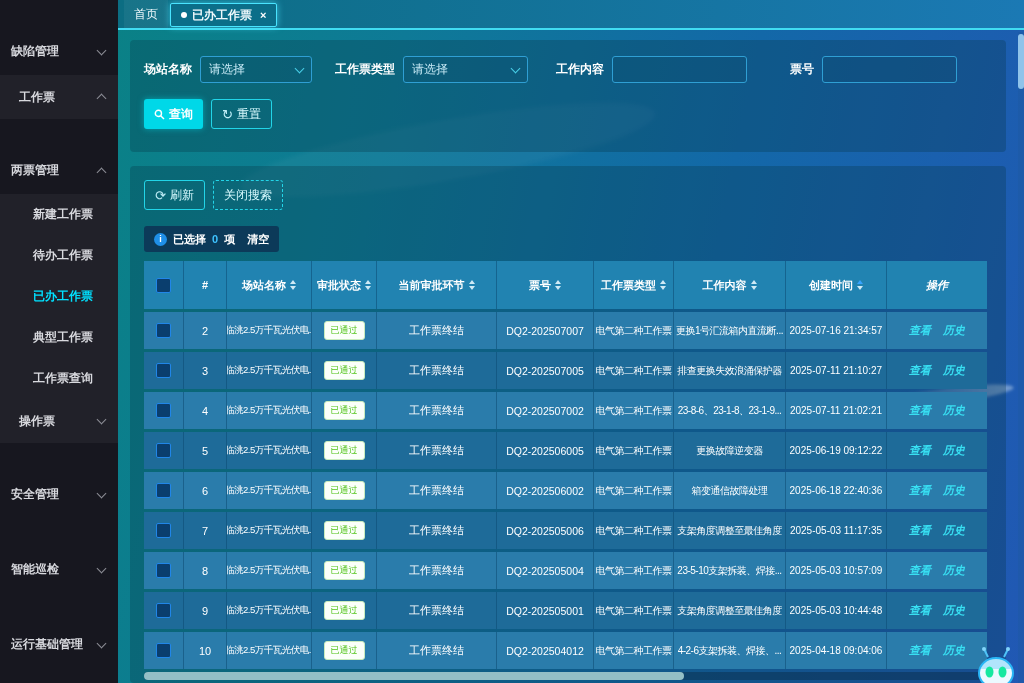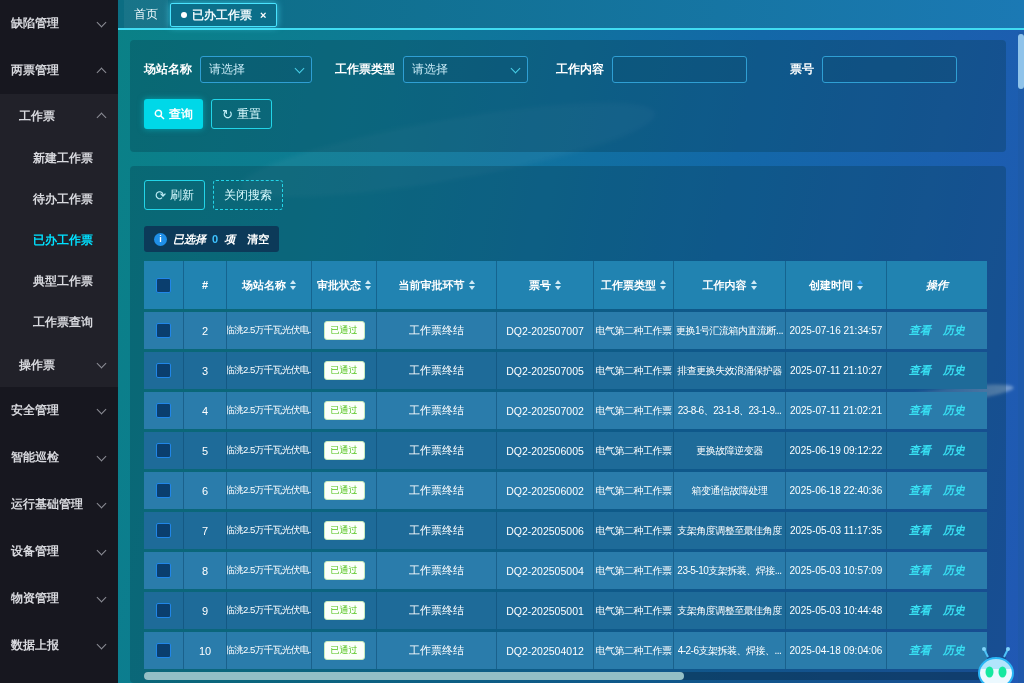--- a/index.html
+++ b/index.html
@@ -4,21 +4,21 @@
 <style>
   html,body{margin:0;padding:0;background:#0b0b10;}
   .stage{position:relative;width:1024px;height:683px;overflow:hidden;
          font-family:"Liberation Sans","DejaVu Sans",sans-serif;}
 
   
   .sidebar{position:absolute;left:0;top:0;width:118px;height:683px;background:#17171f;z-index:5;}
   .sb-item{display:flex;align-items:center;justify-content:space-between;
            color:#d8d9de;font-size:12px;font-weight:700;cursor:pointer;
            padding-right:13px;box-sizing:border-box;}
-  .sb-item.lvl1{height:47px;padding-left:11px;}
+  .sb-item.lvl1{height:47px;padding-left:11px;margin-top:28px;}
   .sb-item.lvl2{height:44px;padding-left:19px;}
   .sb-item.lvl3{height:41px;padding-left:33px;}
   .sb-item.grouped{background:#212129;}
   .sb-item.active .sb-label{color:#00e1ff;}
   .chev-wrap{display:inline-flex;}
   .chev{width:6px;height:6px;border-right:1.4px solid #8d8e96;border-bottom:1.4px solid #8d8e96;display:inline-block;}
   .chev.down{transform:rotate(45deg);margin-top:-3px;}
   .chev.up{transform:rotate(-135deg);margin-top:3px;}
 
   
@@ -66,21 +66,21 @@
   .btn .ic{margin-right:4px;display:inline-flex;}
   .btn.primary{background:#00d8e8;color:#ffffff;font-weight:700;box-shadow:0 0 6px rgba(0,220,235,0.5);}
   .btn.outline{border:1px solid #22d5e8;}
   .btn.dashed{border:1px dashed #22d5e8;}
   .glyph{font-size:13px;line-height:1;color:#bfeef7;}
 
   .sel-bar{display:inline-flex;align-items:center;height:26px;background:#0c3a59;border-radius:3px;
            padding:0 10px;margin-top:16px;gap:6px;width:fit-content;}
   .info-ic{width:13px;height:13px;border-radius:50%;background:#1f8fe8;color:#fff;font-size:9px;font-weight:700;
            display:inline-flex;align-items:center;justify-content:center;font-style:normal;}
-  .sel-txt{color:#ffffff;font-size:11px;font-weight:700;font-style:italic;}
+  .sel-txt{color:#ffffff;font-size:11px;font-weight:700;}
   .sel-count{color:#3ec3ff;font-size:11px;font-weight:700;}
   .clear{color:#ffffff;font-size:11px;font-weight:700;margin-left:6px;cursor:pointer;}
 
   
   .table{margin-top:9px;width:843px;}
   .t-head{display:flex;height:48px;background:#2183b1;margin-bottom:3px;}
   .t-row{display:flex;height:37px;margin-bottom:3px;}
   .t-row.light{background:#2a7cab;}
   .t-row.dark{background:#1e6b99;}
   .t-cell{display:flex;align-items:center;justify-content:center;text-align:center;color:#ffffff;
@@ -122,28 +122,28 @@
 <div class="stage">
 
   <div class="sidebar">
     <div>
         <div class="sb-item lvl1">
           <span class="sb-label">缺陷管理</span>
           <span class="chev-wrap">
             <i class="chev down"></i>
           </span>
         </div>
-        <div class="sb-item lvl1">
-          <span class="sb-label">两票管理</span>
-          <span class="chev-wrap">
-            <i class="chev up"></i>
-          </span>
-        </div>
         <div class="sb-item lvl2 grouped">
           <span class="sb-label">工作票</span>
+          <span class="chev-wrap">
+            <i class="chev up"></i>
+          </span>
+        </div>
+        <div class="sb-item lvl1">
+          <span class="sb-label">两票管理</span>
           <span class="chev-wrap">
             <i class="chev up"></i>
           </span>
         </div>
         <div class="sb-item lvl3 grouped">
           <span class="sb-label">新建工作票</span>
         </div>
         <div class="sb-item lvl3 grouped">
           <span class="sb-label">待办工作票</span>
         </div>

